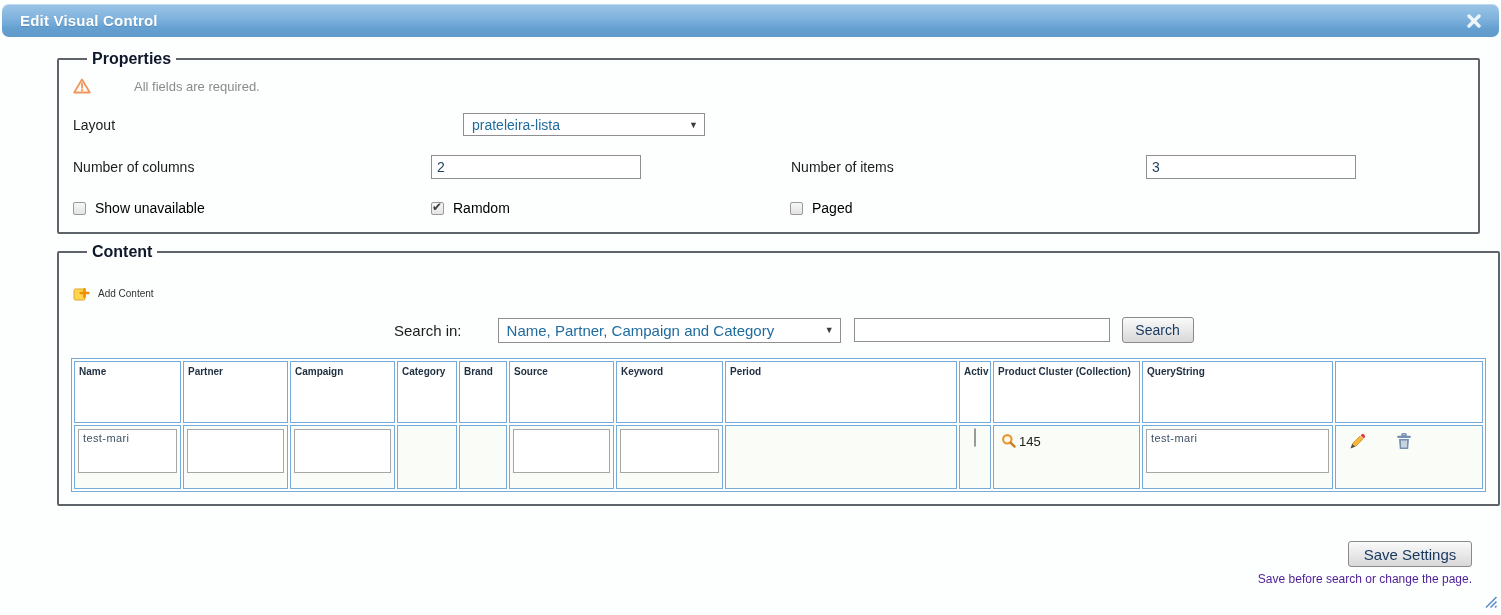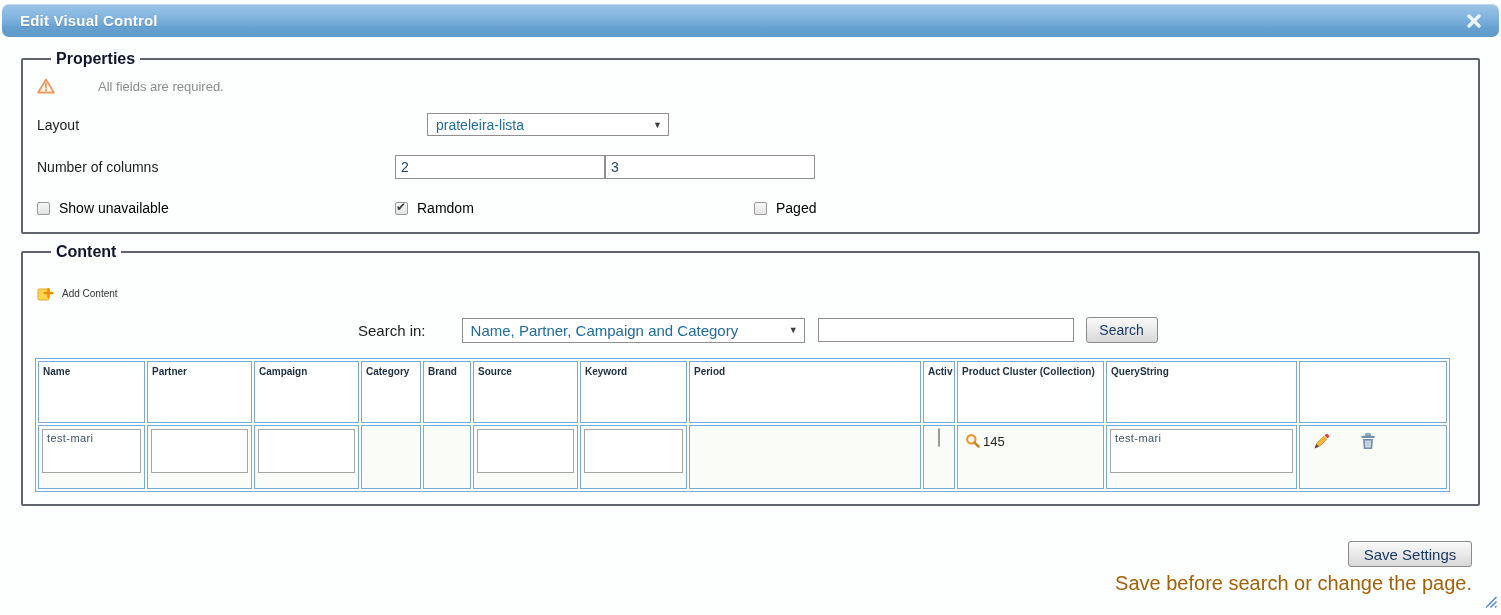--- a/index.html
+++ b/index.html
@@ -1,17 +1,17 @@
 <!DOCTYPE html>
 <html><head>
 <meta charset="utf-8">
 <style>
   * { margin:0; padding:0; box-sizing:border-box; }
   html,body { width:1501px; height:615px; background:#fdfefe; font-family:"Liberation Sans", sans-serif; overflow:hidden; }
-  .dialog { position:relative; width:1501px; height:615px; }
+  .dialog { position:relative; width:1501px; height:615px;padding-left:36px; }
 
   
   .titlebar {
     position:absolute; left:2px; top:4px; right:2px; height:33px;
     border-radius:7px;
     background:linear-gradient(#9cc5e7 0%, #7fb2dd 45%, #649fd0 75%, #5e9aca 100%);
     box-shadow:inset 0 1px 0 rgba(255,255,255,.35);
     display:flex; align-items:center;
   }
   .titlebar .title { color:#ffffff; font-weight:bold; font-size:15px; margin-left:18px; text-shadow:0 1px 1px rgba(40,90,130,.35); letter-spacing:.2px; }
@@ -94,21 +94,21 @@
   .cell-active { text-align:center; }
   .cell-active .checkbox { margin:3px auto 0 auto; }
   .cluster { display:flex; align-items:center; margin-top:4px; margin-left:4px; }
   .cluster .num { font-size:13px; color:#222; margin-left:2px; }
   .actions { display:flex; align-items:flex-start; margin-top:4px; margin-left:10px; gap:30px; }
   .icon-btn { cursor:pointer; display:inline-flex; }
 
   
   .footer { position:absolute; right:29px; top:541px; display:flex; flex-direction:column; align-items:flex-end; }
   .save-btn { width:124px; height:26px; font-size:15px; }
-  .red-note { margin-top:5px; color:#a16207; font-size:20px; white-space:nowrap; }
+  .red-note { margin-top:5px; color:#4c1d95; font-size:12px; white-space:nowrap; }
   .resize-grip { position:absolute; right:3px; bottom:2px; }
 </style>
 </head>
 <body>
 
 <div class="dialog">
 
   <div class="titlebar">
     <span class="title">Edit Visual Control</span>
     <span class="close">
@@ -137,20 +137,21 @@
       <span class="lbl">Layout</span>
       <div class="selectbox">
         <span class="val">prateleira-lista</span>
         <span class="arr">▼</span>
       </div>
     </div>
 
     <div class="form-row">
       <span class="lbl">Number of columns</span>
       <input type="text" class="num-input" value="2" style="">
+      <span class="lbl2">Number of items</span>
       <input type="text" class="num-input" value="3" style="">
     </div>
 
     <div class="cb-row">
       <span class="cb-slot1">
         <span class="checkbox"></span>
         <span>Show unavailable</span>
       </span>
       <span class="cb-slot2">
         <span class="checkbox checked"></span>

